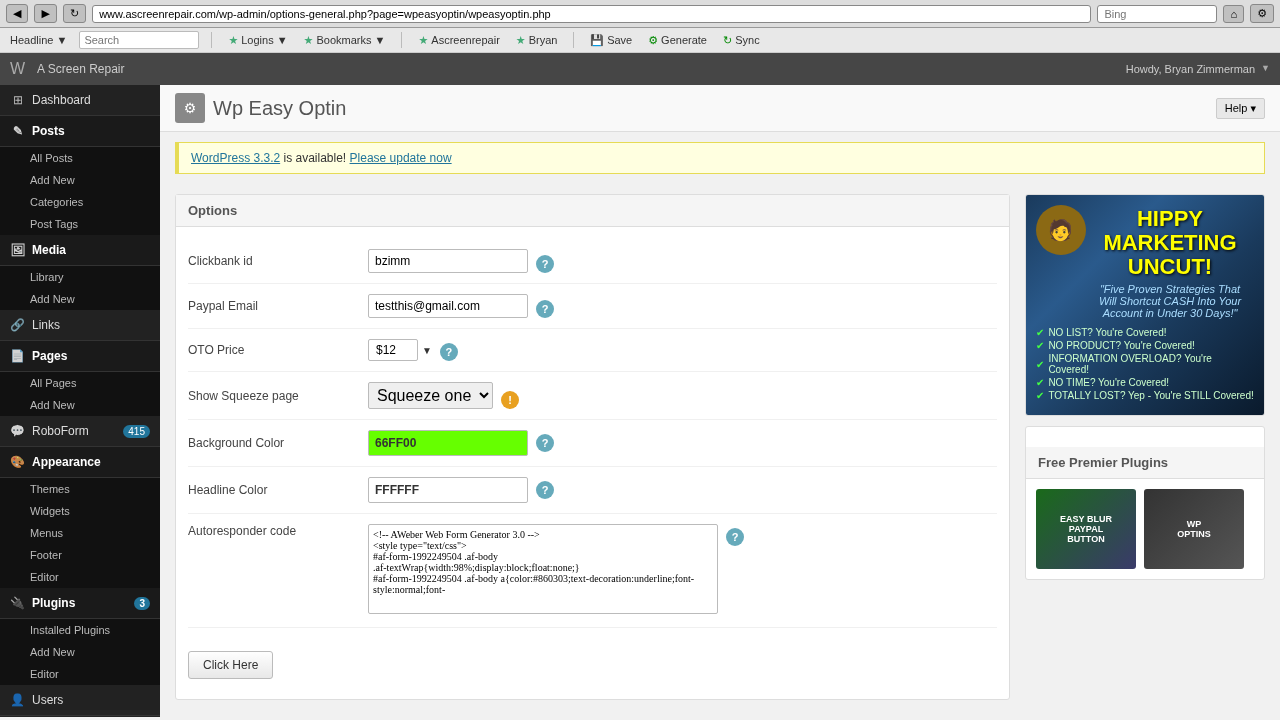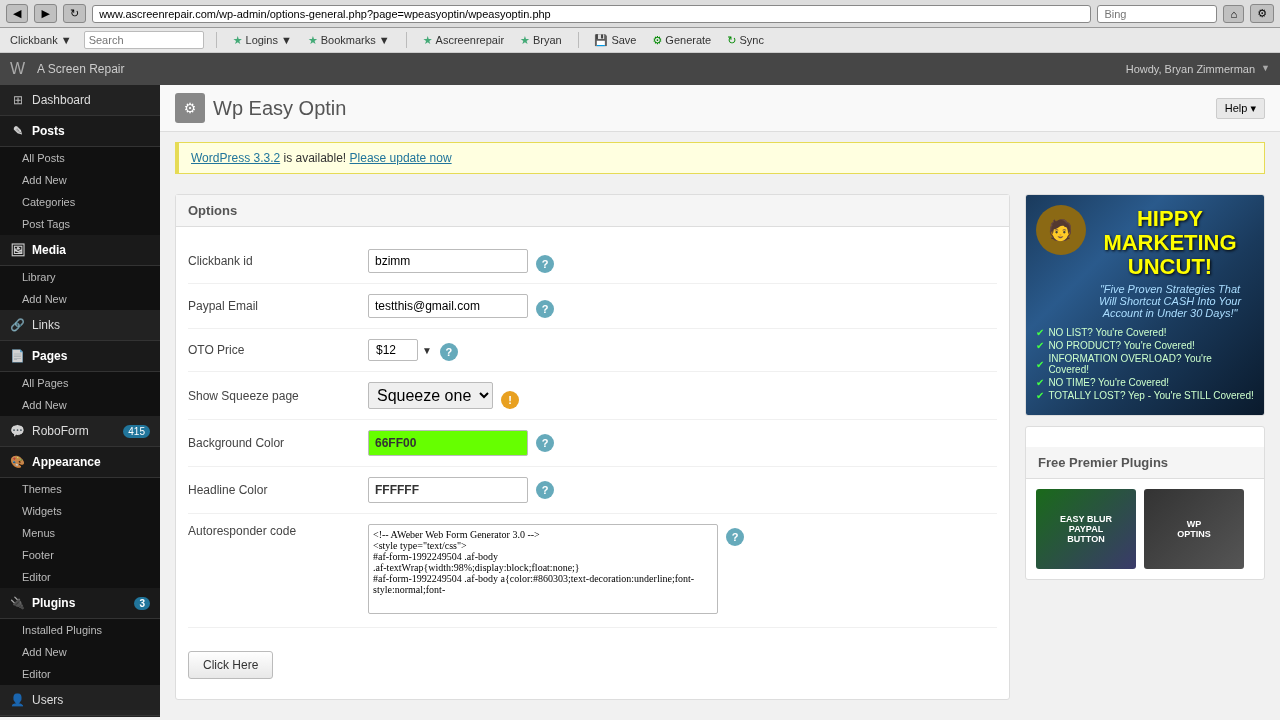--- a/index.html
+++ b/index.html
@@ -96,21 +96,21 @@
       font-size: 12px;
       color: #ddd;
       text-decoration: none;
       border-bottom: 1px solid #333;
     }
     .sidebar-item.parent {
       background: #1a1a1a;
       font-weight: bold;
       color: white;
     }
-    .sidebar-sub { padding-left: 12px; background: #111; }
+    .sidebar-sub { padding-left: 20px; background: #111; }
     .sidebar-sub .sidebar-item { border-bottom: none; padding: 5px 10px; font-size: 11px; color: #bbb; }
     .sidebar-badge {
       background: #21759b;
       color: white;
       border-radius: 10px;
       padding: 1px 5px;
       font-size: 10px;
       margin-left: auto;
     }
     .sidebar-icon { width: 16px; text-align: center; opacity: 0.8; }
@@ -393,21 +393,21 @@
   <button class="browser-nav-btn">▶</button>
   <button class="browser-nav-btn">↻</button>
   <input class="browser-url-bar" type="text" value="www.ascreenrepair.com/wp-admin/options-general.php?page=wpeasyoptin/wpeasyoptin.php" style="">
   <input class="browser-search-bar" type="text" placeholder="Bing" style="">
   <button class="browser-nav-btn">⌂</button>
   <button class="browser-nav-btn">⚙</button>
 </div>
 
 <div class="toolbar">
   <div class="toolbar-item">
-    <span>Clickbank ▼</span>
+    <span>Headline ▼</span>
   </div>
   <input class="form-input" style="width: 120px; font-size: 11px; padding: 2px 4px;" type="text" placeholder="Search">
   <div class="toolbar-separator"></div>
   <div class="toolbar-item">
     <span style="color:#4a7;">★</span>
     <span>Logins ▼</span>
   </div>
   <div class="toolbar-item">
     <span style="color:#4a7;">★</span>
     <span>Bookmarks ▼</span>

